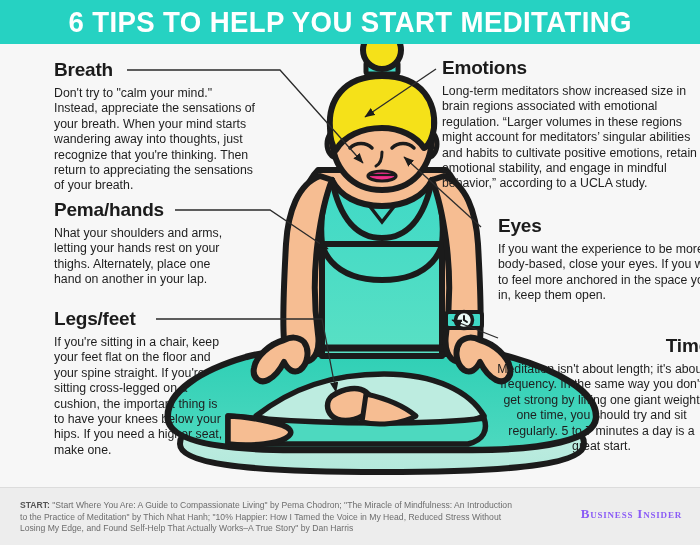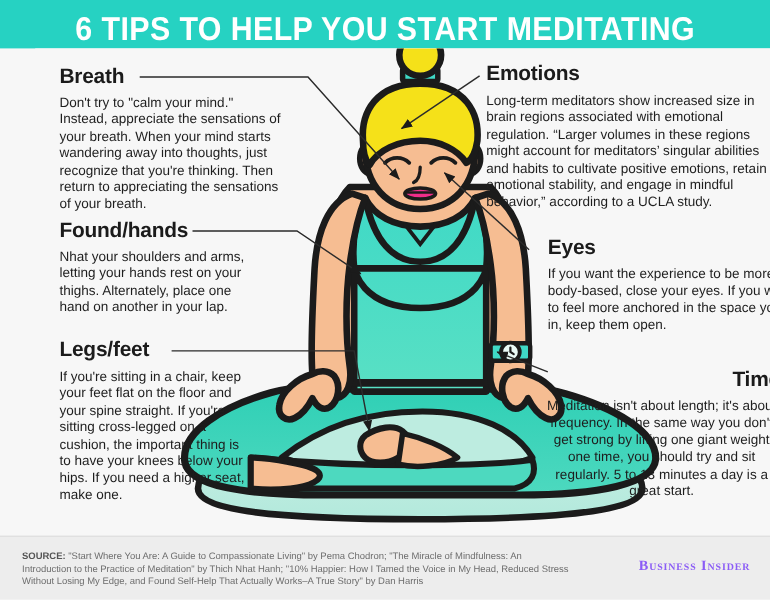--- a/index.html
+++ b/index.html
@@ -9,21 +9,21 @@
     font-family:"Liberation Sans",sans-serif;
     overflow:hidden;
     position:relative;
   }
   #page{position:relative;width:700px;height:545px;background:#f7f7f7;}
 
   
   .header{
     position:absolute;left:0;top:0;width:700px;height:44px;
     background:#26d2c2;
-    display:flex;align-items:flex-end;justify-content:center;
+    display:flex;align-items:center;justify-content:center;
   }
   .header-title{
     color:#ffffff;
     font-family:"Liberation Sans Narrow","Liberation Sans",sans-serif;
     font-weight:bold;
     font-size:30px;
     letter-spacing:0.4px;
     transform:scaleX(0.92);
     white-space:nowrap;
   }
@@ -198,47 +198,47 @@
         <path d="M466,294 L420,276" marker-end="url(#ah)"></path>
       </g>
     </svg>
 
     <div class="block" id="b-breath">
       <div class="blk-head">Breath</div>
       <div class="blk-body">Don't try to "calm your mind." Instead, appreciate the <b>sensations</b> of your breath. When your mind starts wandering away into thoughts, just recognize that you're thinking. Then return to appreciating the sensations of your breath.</div>
     </div>
 
     <div class="block" id="b-arms">
-      <div class="blk-head">Found/hands</div>
+      <div class="blk-head">Pema/hands</div>
       <div class="blk-body"><b>Nhat</b> your shoulders and arms, letting your hands rest on your thighs. Alternately, place one hand on another in your lap.</div>
     </div>
 
     <div class="block" id="b-emotions">
       <div class="blk-head">Emotions</div>
       <div class="blk-body">Long-term meditators show increased size in brain regions associated with <b>emotional regulation.</b> “Larger volumes in these regions might account for meditators’ singular abilities and habits to cultivate positive emotions, retain emotional stability, and engage in mindful behavior,” according to a UCLA study.</div>
     </div>
 
     <div class="block" id="b-legs">
       <div class="blk-head">Legs/feet</div>
       <div class="blk-body">If you're sitting in a chair, keep your <b>feet flat</b> on the floor and your spine straight. If you're sitting cross-legged on a cushion, the important thing is to have your knees below your hips. If you need a higher <b>seat, make one</b>.</div>
     </div>
 
     <div class="block" id="b-eyes">
       <div class="blk-head">Eyes</div>
       <div class="blk-body">If you want the <b>experience</b> to be more body-based, close your eyes. If you want to feel more anchored in <b>the space you're in, keep them open.</b></div>
     </div>
 
     <div class="block" id="b-time">
       <div class="blk-head">Time</div>
-      <div class="blk-body">Meditation isn't about length; it's about frequency. In the same way you don't get strong by lifting one giant weight one time, you should try and sit regularly. <b>5 to 13 minutes</b> a day is a great start.</div>
+      <div class="blk-body">Meditation isn't about length; it's about frequency. In the same way you don't get strong by lifting one giant weight one time, you should try and sit regularly. <b>5 to 7 minutes</b> a day is a great start.</div>
     </div>
 
   </div>
 
   <div class="footer">
     <div class="source">
-      <b>SOURCE:</b>
+      <b>START:</b>
       <span>"Start Where You Are: A Guide to Compassionate Living" by  Pema Chodron; "The Miracle of Mindfulness: An Introduction to the Practice of Meditation" by Thich Nhat Hanh; "10% Happier: How I Tamed the Voice in My Head, Reduced Stress Without Losing My Edge, and Found Self-Help That Actually Works–A True Story" by Dan Harris</span>
     </div>
     <div class="bi-logo">Business Insider</div>
   </div>
 
 </div>
 
 </body></html>

